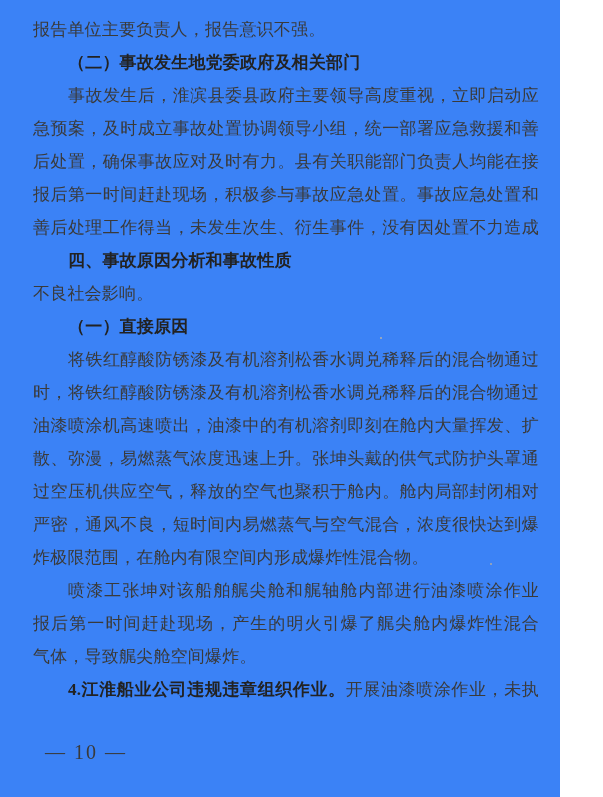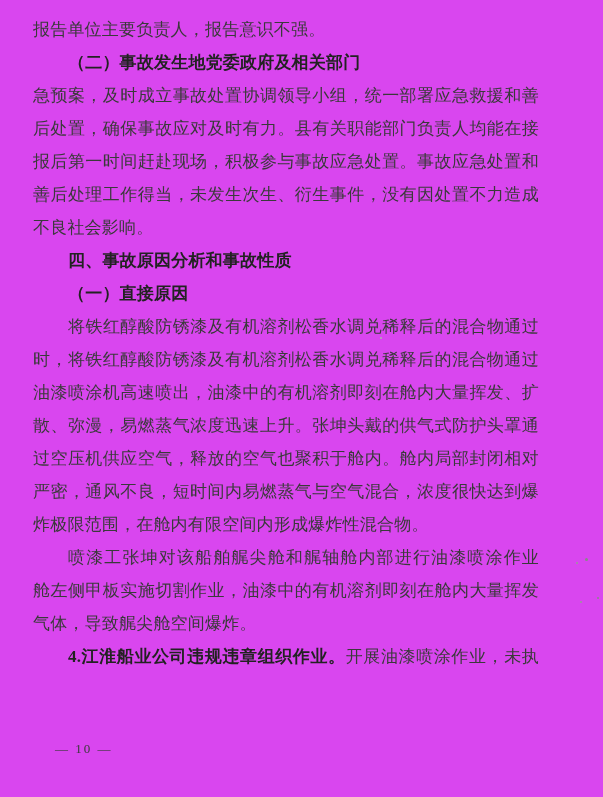--- a/index.html
+++ b/index.html
@@ -1,19 +1,19 @@
 <!DOCTYPE html>
 <html><head>
 <meta charset="utf-8">
 <style>
   html,body{margin:0;padding:0;}
   .page{
     position:relative;
-    width:603px;height:797px;
-    background:#d946ef;
+    width:560px;height:797px;
+    background:#3b82f6;
     overflow:hidden;
     font-family:"Liberation Serif","DejaVu Serif",serif;
     color:#333;
   }
   .text-block{
     position:absolute;
     left:33px;top:13px;
     width:506px;
   }
   .line{
@@ -28,53 +28,54 @@
   .line.fill{
     text-align:justify;
     text-align-last:justify;
     -moz-text-align-last:justify;
   }
   .line.indent{ text-indent:35px; }
   .seg{ color:#3a3a3a; }
   .seg.bold{ font-weight:700; color:#222; }
   .footer{
     position:absolute;
-    left:55px;top:741px;
-    font-size:13px;
+    left:45px;top:741px;
+    font-size:20px;
     color:#3a3a3a;
     letter-spacing:2px;
   }
   .speck{
     position:absolute;
     border-radius:50%;
   }
 </style>
 </head>
 <body>
 
 <div class="page">
   <div class="text-block" id="text-block">
       <div class="line"><span class="seg">报告单位主要负责人，报告意识不强。</span></div>
       <div class="line indent"><span class="seg bold">（二）事故发生地党委政府及相关部门</span></div>
+      <div class="line fill indent"><span class="seg">事故发生后，淮滨县委县政府主要领导高度重视，立即启动应</span></div>
       <div class="line fill"><span class="seg">急预案，及时成立事故处置协调领导小组，统一部署应急救援和善</span></div>
       <div class="line fill"><span class="seg">后处置，确保事故应对及时有力。县有关职能部门负责人均能在接</span></div>
       <div class="line fill"><span class="seg">报后第一时间赶赴现场，积极参与事故应急处置。事故应急处置和</span></div>
       <div class="line fill"><span class="seg">善后处理工作得当，未发生次生、衍生事件，没有因处置不力造成</span></div>
+      <div class="line indent"><span class="seg bold">四、事故原因分析和事故性质</span></div>
       <div class="line"><span class="seg">不良社会影响。</span></div>
-      <div class="line indent"><span class="seg bold">四、事故原因分析和事故性质</span></div>
       <div class="line indent"><span class="seg bold">（一）直接原因</span></div>
       <div class="line fill indent"><span class="seg">将铁红醇酸防锈漆及有机溶剂松香水调兑稀释后的混合物通过</span></div>
       <div class="line fill"><span class="seg">时，将铁红醇酸防锈漆及有机溶剂松香水调兑稀释后的混合物通过</span></div>
       <div class="line fill"><span class="seg">油漆喷涂机高速喷出，油漆中的有机溶剂即刻在舱内大量挥发、扩</span></div>
       <div class="line fill"><span class="seg">散、弥漫，易燃蒸气浓度迅速上升。张坤头戴的供气式防护头罩通</span></div>
       <div class="line fill"><span class="seg">过空压机供应空气，释放的空气也聚积于舱内。舱内局部封闭相对</span></div>
       <div class="line fill"><span class="seg">严密，通风不良，短时间内易燃蒸气与空气混合，浓度很快达到爆</span></div>
       <div class="line"><span class="seg">炸极限范围，在舱内有限空间内形成爆炸性混合物。</span></div>
       <div class="line fill indent"><span class="seg">喷漆工张坤对该船舶艉尖舱和艉轴舱内部进行油漆喷涂作业</span></div>
-      <div class="line fill"><span class="seg">舱左侧甲板实施切割作业，油漆中的有机溶剂即刻在舱内大量挥发</span></div>
+      <div class="line fill"><span class="seg">报后第一时间赶赴现场，产生的明火引爆了艉尖舱内爆炸性混合</span></div>
       <div class="line"><span class="seg">气体，导致艉尖舱空间爆炸。</span></div>
       <div class="line fill indent"><span class="seg bold">4.江淮船业公司违规违章组织作业。</span><span class="seg">开展油漆喷涂作业，未执</span></div>
     </div>
   <div class="footer">— 10 —</div>
 
   <div class="speck" style="left:380px;top:337px;width:2px;height:2px;background:#b0b0b0;"></div>
   <div class="speck" style="left:490px;top:563px;width:2px;height:2px;background:#aaaaaa;"></div>
   <div class="speck" style="left:576px;top:562px;width:2px;height:2px;background:#999999;"></div>
   <div class="speck" style="left:585px;top:558px;width:3px;height:3px;background:#888888;"></div>
   <div class="speck" style="left:516px;top:595px;width:2px;height:2px;background:#aaaaaa;"></div>

